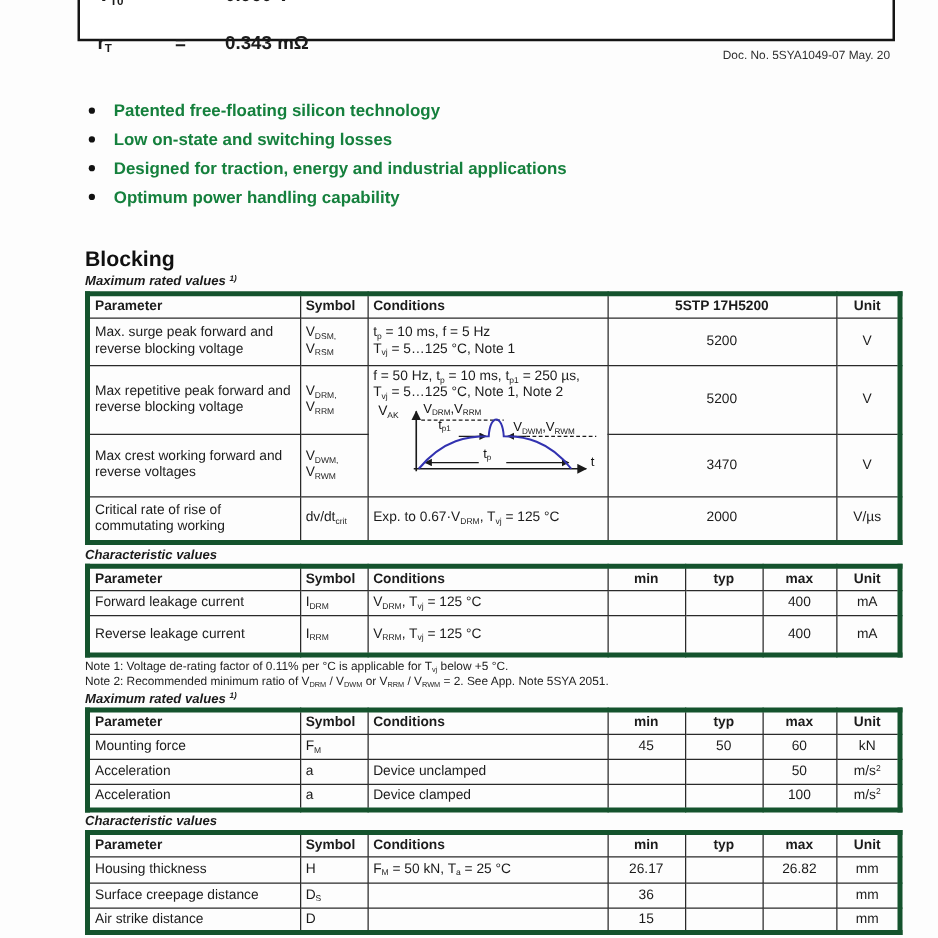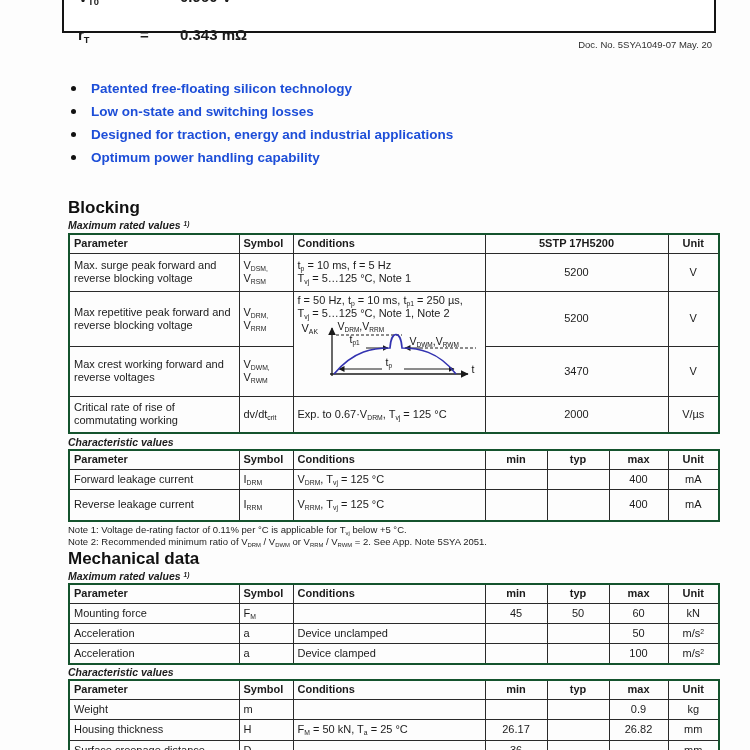--- a/index.html
+++ b/index.html
@@ -20,32 +20,32 @@
   .tb-row .sym { position: absolute; left: 14px; }
   .tb-row .eq  { position: absolute; left: 76px; }
   .tb-row .val { position: absolute; left: 116px; }
   .tb-partial { top: 17px; }
   .tb-rt { top: 39px; margin-top: 16px; }
 
   .doc-no { position: absolute; top: 39px; right: 38px; font-size: 9.5px; color: #2e2e2e; }
 
   .features { position: absolute; left: 71px; top: 77px; }
   .feature { display: flex; align-items: center; height: 23px;
-             font-weight: bold; font-size: 13.5px; color: #1d4ed8; }
+             font-weight: bold; font-size: 13.5px; color: #15803d; }
   .bullet { width: 5px; height: 5px; border-radius: 50%; background: #111;
             margin-right: 15px; flex: 0 0 auto; }
 
   .content { position: absolute; left: 68px; top: 197px; width: 650px; }
   h2 { font-size: 17px; line-height: 21px; margin: 0; color: #101010; }
   .caption { font-style: italic; font-weight: bold; font-size: 10.5px;
              line-height: 13px; margin: 1px 0 0 0; }
   .caption.mt { margin-top: 2px; }
 
   table { border-collapse: collapse; width: 650px; table-layout: fixed;
-          border: 2px solid #14532d; }
+          border: 4px solid #14532d; }
   th, td { border: 1px solid #2a2a2a; font-size: 11px; line-height: 13px;
            padding: 1px 4px; vertical-align: middle; overflow: hidden; }
   th { text-align: left; font-weight: bold; }
   .c { text-align: center; }
   td.cond-merged { vertical-align: top; padding-top: 2px; }
   .notes { margin-top: 2px; }
   .note { font-size: 9.5px; line-height: 12px; color: #222; }
 
   
   .diagram { position: relative; width: 184px; height: 64px; margin: 2px 0 0 0; }
@@ -221,21 +221,20 @@
       <td class="c">mA</td>
     </tr>
   </tbody>
     </table>
 
   <div class="notes">
     <div class="note">Note 1: Voltage de-rating factor of 0.11% per °C is applicable for T<sub>vj</sub> below +5 °C.</div>
     <div class="note">Note 2: Recommended minimum ratio of V<sub>DRM</sub> / V<sub>DWM</sub> or V<sub>RRM</sub> / V<sub>RWM</sub> = 2. See App. Note 5SYA 2051.</div>
   </div>
 
-  <h2>Mechanical data</h2>
   <div class="caption">Maximum rated values <sup>1)</sup></div>
 
   <table>
     <colgroup>
         <col style="width:170px">
         <col style="width:54px">
         <col style="width:192px">
         <col style="width:62px">
         <col style="width:62px">
         <col style="width:59px">
@@ -296,29 +295,20 @@
     <tbody>
         <tr style="height:19px">
       <th>Parameter</th>
       <th>Symbol</th>
       <th>Conditions</th>
       <th class="c">min</th>
       <th class="c">typ</th>
       <th class="c">max</th>
       <th class="c">Unit</th>
     </tr>
-    <tr style="height:20px">
-      <td>Weight</td>
-      <td>m</td>
-      <td></td>
-      <td class="c"></td>
-      <td class="c"></td>
-      <td class="c">0.9</td>
-      <td class="c">kg</td>
-    </tr>
     <tr style="height:21px">
       <td>Housing thickness</td>
       <td>H</td>
       <td>F<sub>M</sub> = 50 kN, T<sub>a</sub> = 25 °C</td>
       <td class="c">26.17</td>
       <td class="c"></td>
       <td class="c">26.82</td>
       <td class="c">mm</td>
     </tr>
     <tr style="height:20px">

